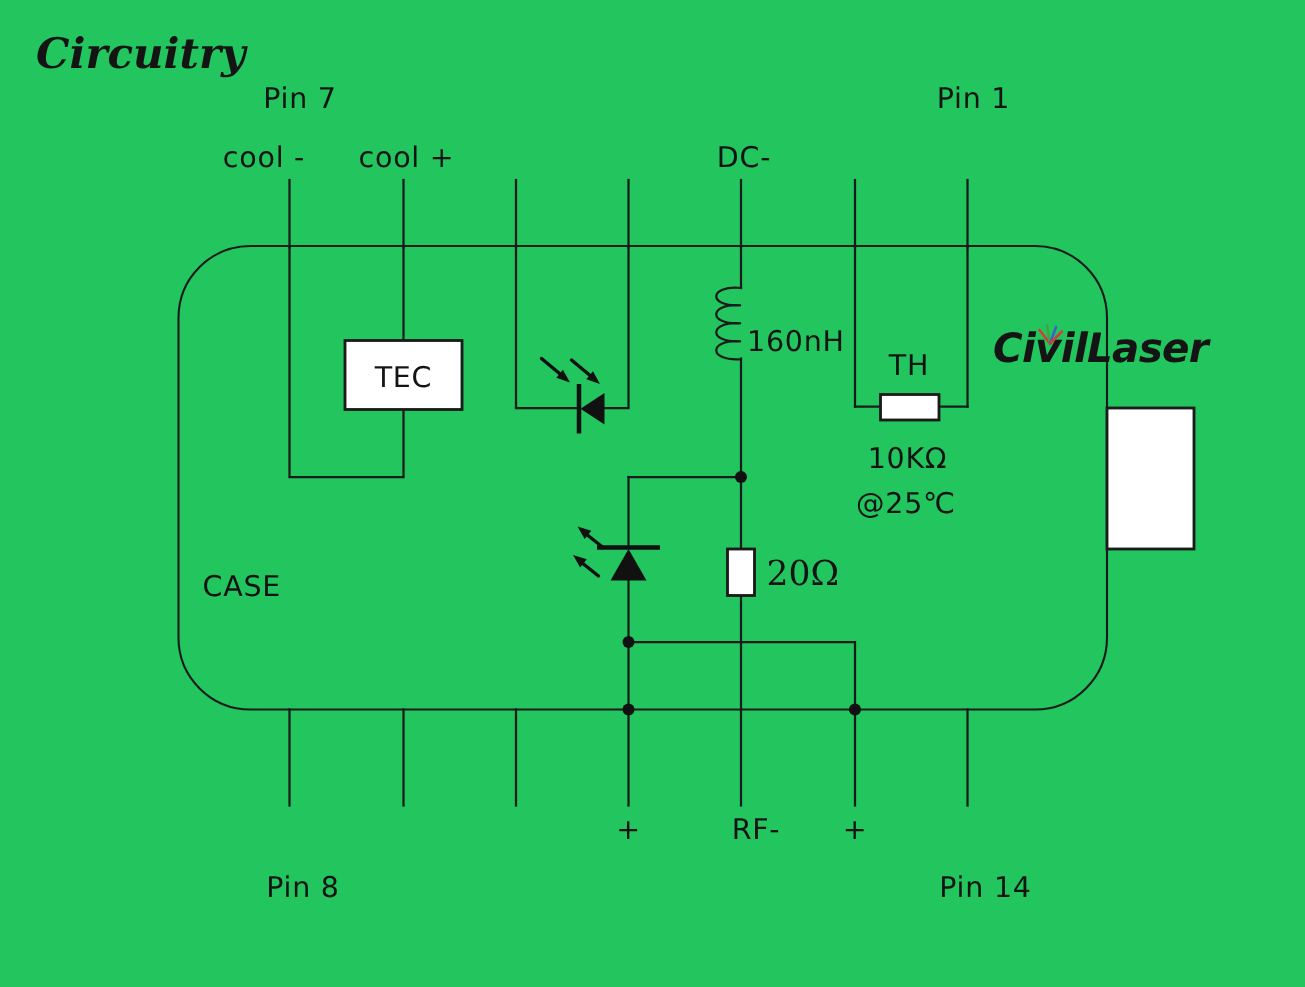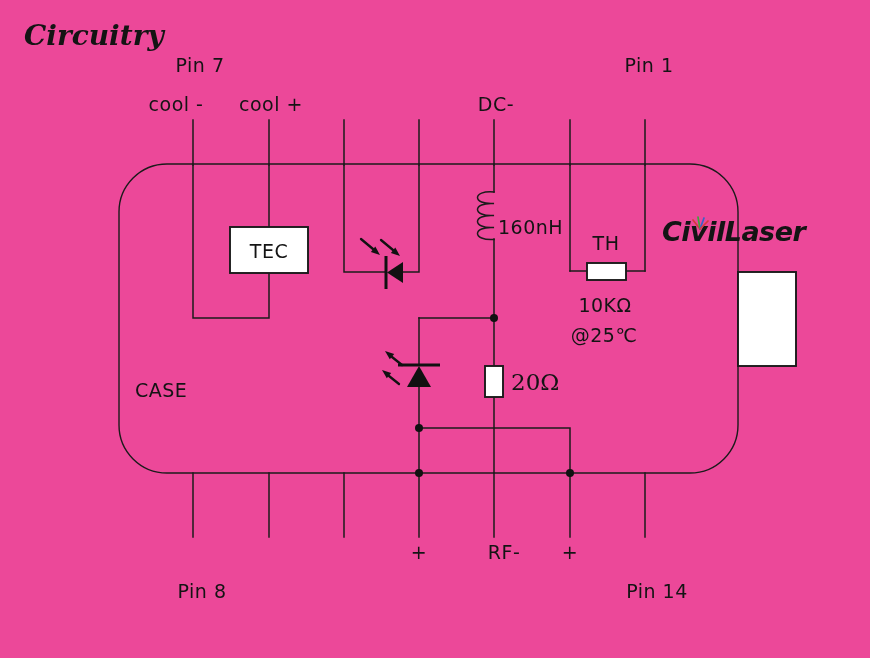--- a/index.html
+++ b/index.html
@@ -1,16 +1,16 @@
 <!DOCTYPE html>
 <html><head>
 <meta charset="utf-8">
 <style>
   html,body{margin:0;padding:0;background:#ffffff;}
-  .page{position:relative;width:870px;height:658px;background:#ec4899;overflow:hidden;
+  .page{position:relative;width:870px;height:658px;background:#22c55e;overflow:hidden;
         font-family:"DejaVu Sans","Liberation Sans",sans-serif;}
   svg{display:block}
   svg text{font-family:"DejaVu Sans","Liberation Sans",sans-serif;font-size:19px;fill:#141414;letter-spacing:.5px;}
   .title{font-family:"DejaVu Serif","Liberation Serif",serif;font-size:28px;font-style:italic;font-weight:bold;letter-spacing:0;}
   .serif{font-family:"DejaVu Serif","Liberation Serif",serif;font-size:23px;letter-spacing:0;}
   .logo-text{font-size:27px;font-style:italic;font-weight:bold;letter-spacing:-.5px;}
   .wire{stroke:#1b1b1b;stroke-width:1.5;fill:none;stroke-linecap:square;}
   .case{stroke:#1b1b1b;stroke-width:1.4;fill:none;}
   .box{fill:#ffffff;stroke:#1b1b1b;stroke-width:1.9;}
   .bar{stroke:#111;stroke-width:3;fill:none;stroke-linecap:butt;}

